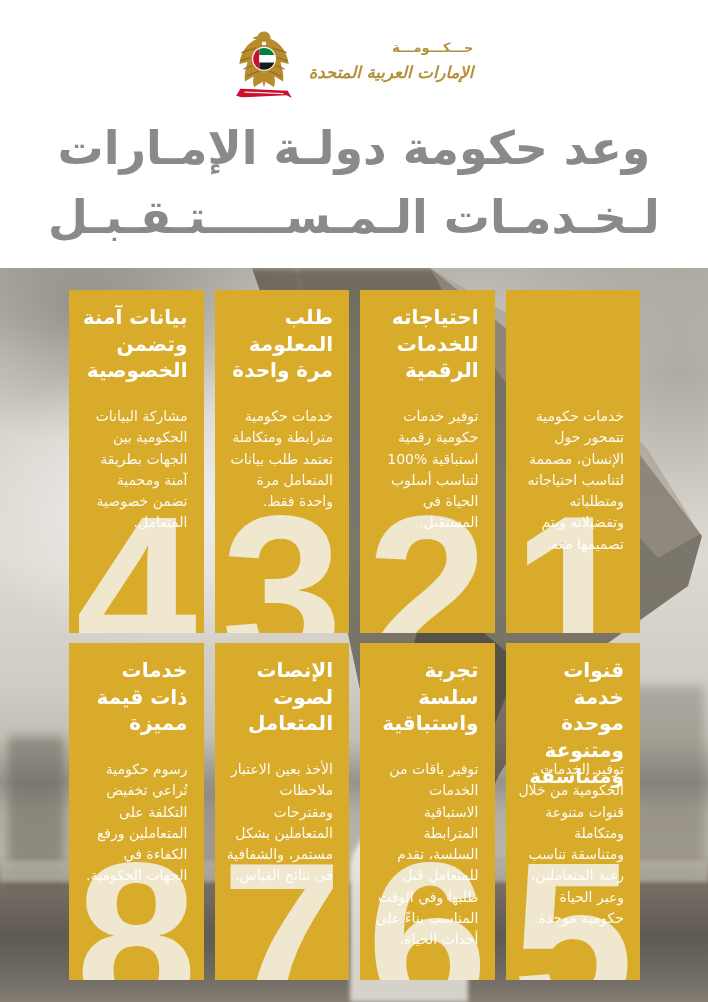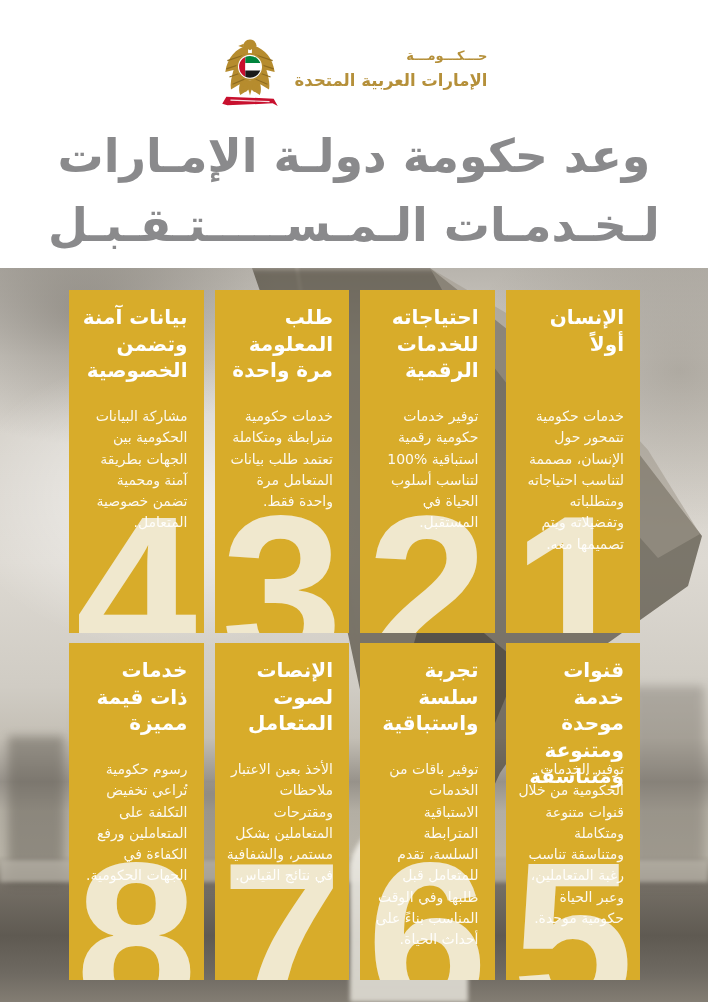--- a/index.html
+++ b/index.html
@@ -3,25 +3,25 @@
 <meta charset="utf-8">
 <style>
   html,body{margin:0;padding:0;background:#ffffff;}
   .page{
     position:relative;width:708px;height:1002px;margin:0 auto;
     background:#ffffff;overflow:hidden;direction:rtl;
     font-family:"DejaVu Sans",sans-serif;
   }
   
   .header{position:absolute;top:0;left:0;width:708px;text-align:center;z-index:3;}
-  .logo-row{direction:ltr;display:flex;justify-content:center;align-items:flex-start;padding-top:38px;}
+  .logo-row{direction:ltr;display:flex;justify-content:center;align-items:flex-start;padding-top:30px;}
   .emblem{width:58px;height:72px;flex:0 0 auto;}
   .logo-text{margin-left:16px;text-align:right;direction:rtl;padding-top:10px;}
   .logo-gov{font-size:13px;font-weight:bold;color:#b5903a;line-height:1.2;}
-  .logo-country{font-size:16.5px;font-weight:bold;color:#b5903a;margin-top:7px;line-height:1.2;}
+  .logo-country{font-size:16.5px;font-weight:bold;color:#b5903a;margin-top:7px;line-height:1.2;font-style:italic;}
   .main-title{margin-top:12px;color:#8a8a8c;font-weight:bold;font-size:46px;line-height:1.5;letter-spacing:0;}
   .main-title div{white-space:nowrap;}
   
   .photo{
     position:absolute;top:268px;left:0;width:708px;height:734px;overflow:hidden;
     background:
       radial-gradient(ellipse 300px 210px at 24% 32%, rgba(255,255,255,.65), rgba(255,255,255,0) 70%),
       radial-gradient(ellipse 280px 190px at 12% 6%, rgba(92,87,79,.45), rgba(92,87,79,0) 70%),
       radial-gradient(ellipse 320px 230px at 96% 14%, rgba(118,112,102,.40), rgba(118,112,102,0) 70%),
       linear-gradient(180deg,#b8b4ad 0%,#d3cfc8 12%,#ddd9d2 40%,#d0ccc4 57%,#c4bfb5 64%,#97928a 70%,#b3aea3 74%,#b9b4a8 80%,#756f66 84%,#5f5a52 91%,#6e6961 96%,#837d73 100%);
@@ -135,22 +135,20 @@
       <div>وعد حكومة دولـة الإمـارات</div>
       <div>لـخـدمـات الـمـســـــتـقـبـل</div>
     </div>
   </div>
 
   <div class="cards">
     <div class="row">
       <div class="card">
         <div class="card-tint"></div>
         <div class="card-num">1</div>
-        <div class="card-title">الإنسان
-أولاً</div>
         <div class="card-desc">خدمات حكومية تتمحور حول الإنسان، مصممة لتناسب احتياجاته ومتطلباته وتفضيلاته ويتم تصميمها معه.</div>
       </div>
       <div class="card">
         <div class="card-tint"></div>
         <div class="card-num">2</div>
         <div class="card-title">احتياجاته
 للخدمات
 الرقمية</div>
         <div class="card-desc">توفير خدمات حكومية رقمية استباقية %100 لتناسب أسلوب الحياة في المستقبل.</div>
       </div>

